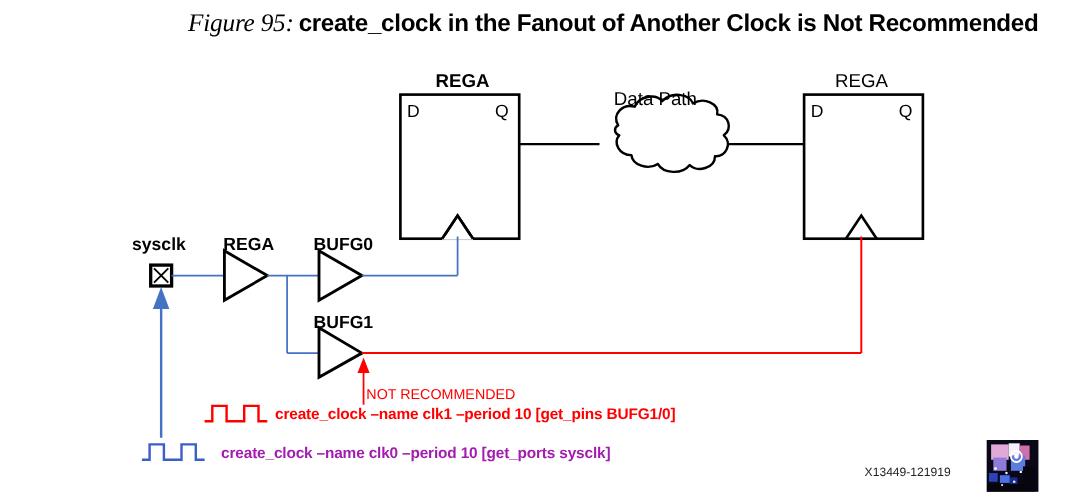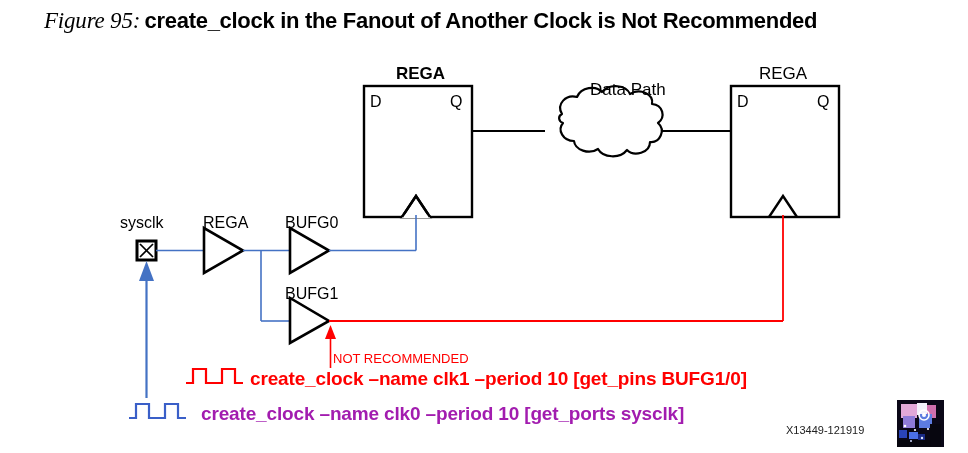--- a/index.html
+++ b/index.html
@@ -12,20 +12,21 @@
     height: 453px;
     position: relative;
     font-family: "Liberation Sans", sans-serif;
     overflow: hidden;
   }
   #figure-root {
     position: absolute;
     left: 0; top: 0;
     width: 968px;
     height: 453px;
+    text-align: right;
   }
   .title-bar {
     position: absolute;
     left: 44px;
     top: 8px;
     width: 900px;
     height: 34px;
     white-space: nowrap;
   }
   .title-prefix {
@@ -50,27 +51,27 @@
     height: 453px;
   }
   .lbl {
     position: absolute;
     font-family: "Liberation Sans", sans-serif;
     color: #000000;
     white-space: nowrap;
   }
   .lbl-reg { font-size: 17px; }
   .lbl-pin { font-size: 16px; }
-  .lbl-comp { font-size: 16px; }
+  .lbl-comp { font-size: 16px; font-weight: bold; }
   .lbl-cloud { font-size: 17px; }
   .cmd {
     position: absolute;
     font-family: "Liberation Sans", sans-serif;
     font-weight: bold;
-    font-size: 19px;
+    font-size: 14px;
     white-space: nowrap;
     letter-spacing: -0.15px;
   }
   .cmd-red { color: #FF0000; }
   .cmd-blue { color: #a21caf; }
   .note-red {
     position: absolute;
     font-family: "Liberation Sans", sans-serif;
     font-size: 13px;
     color: #FF0000;
@@ -167,21 +168,21 @@
   </svg>
 
   <div class="lbl lbl-reg" style="left:396px; top:64px;font-weight:bold;">REGA</div>
   <div class="lbl lbl-pin" style="left:370px; top:93px;">D</div>
   <div class="lbl lbl-pin" style="left:450px; top:93px;">Q</div>
 
   <div class="lbl lbl-reg" style="left:759px; top:64px;">REGA</div>
   <div class="lbl lbl-pin" style="left:737px; top:93px;">D</div>
   <div class="lbl lbl-pin" style="left:817px; top:93px;">Q</div>
 
-  <div class="lbl lbl-cloud" style="left:558px; top:80px;margin-left:32px;">Data Path</div>
+  <div class="lbl lbl-cloud" style="left:558px; top:80px;">Data Path</div>
 
   <div class="lbl lbl-comp" style="left:120px; top:214px;">sysclk</div>
 
   <div class="lbl lbl-comp" style="left:203px; top:214px;">REGA</div>
   <div class="lbl lbl-comp" style="left:285px; top:214px;">BUFG0</div>
   <div class="lbl lbl-comp" style="left:285px; top:285px;">BUFG1</div>
 
   <div class="note-red" style="left:333px; top:351px;">NOT RECOMMENDED</div>
 
   <div class="cmd cmd-red" style="left:250px; top:368px;">create_clock –name clk1 –period 10 [get_pins BUFG1/0]</div>

